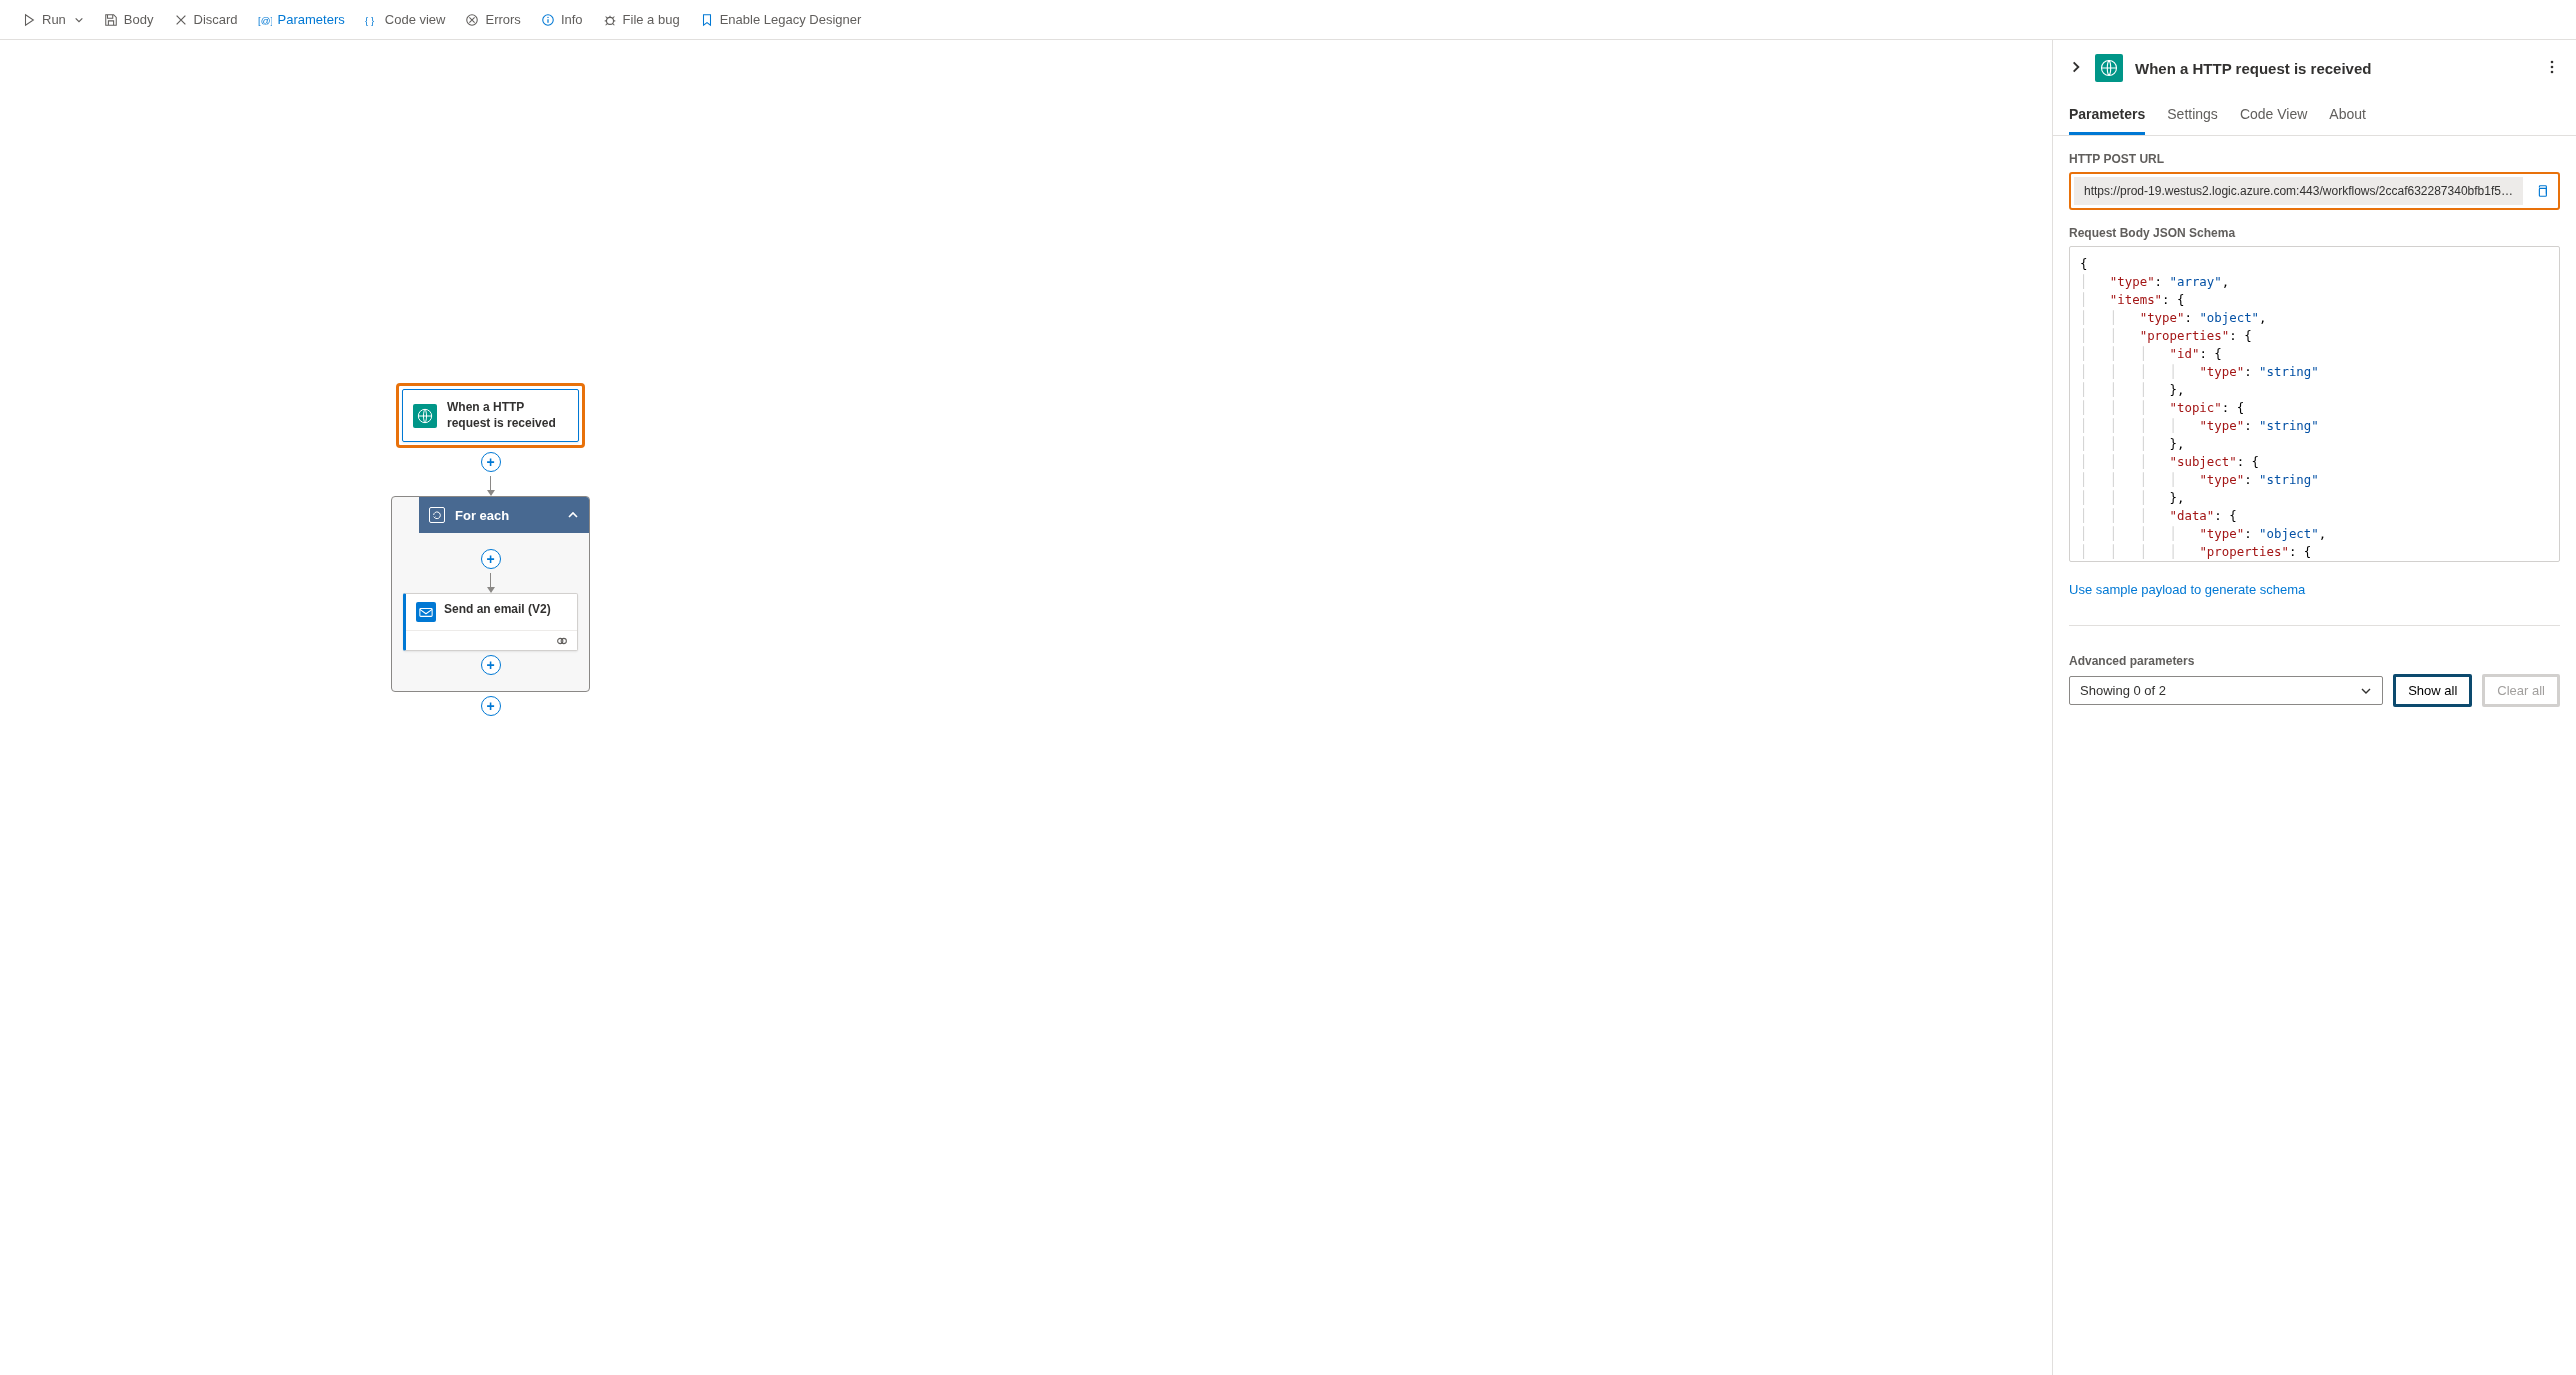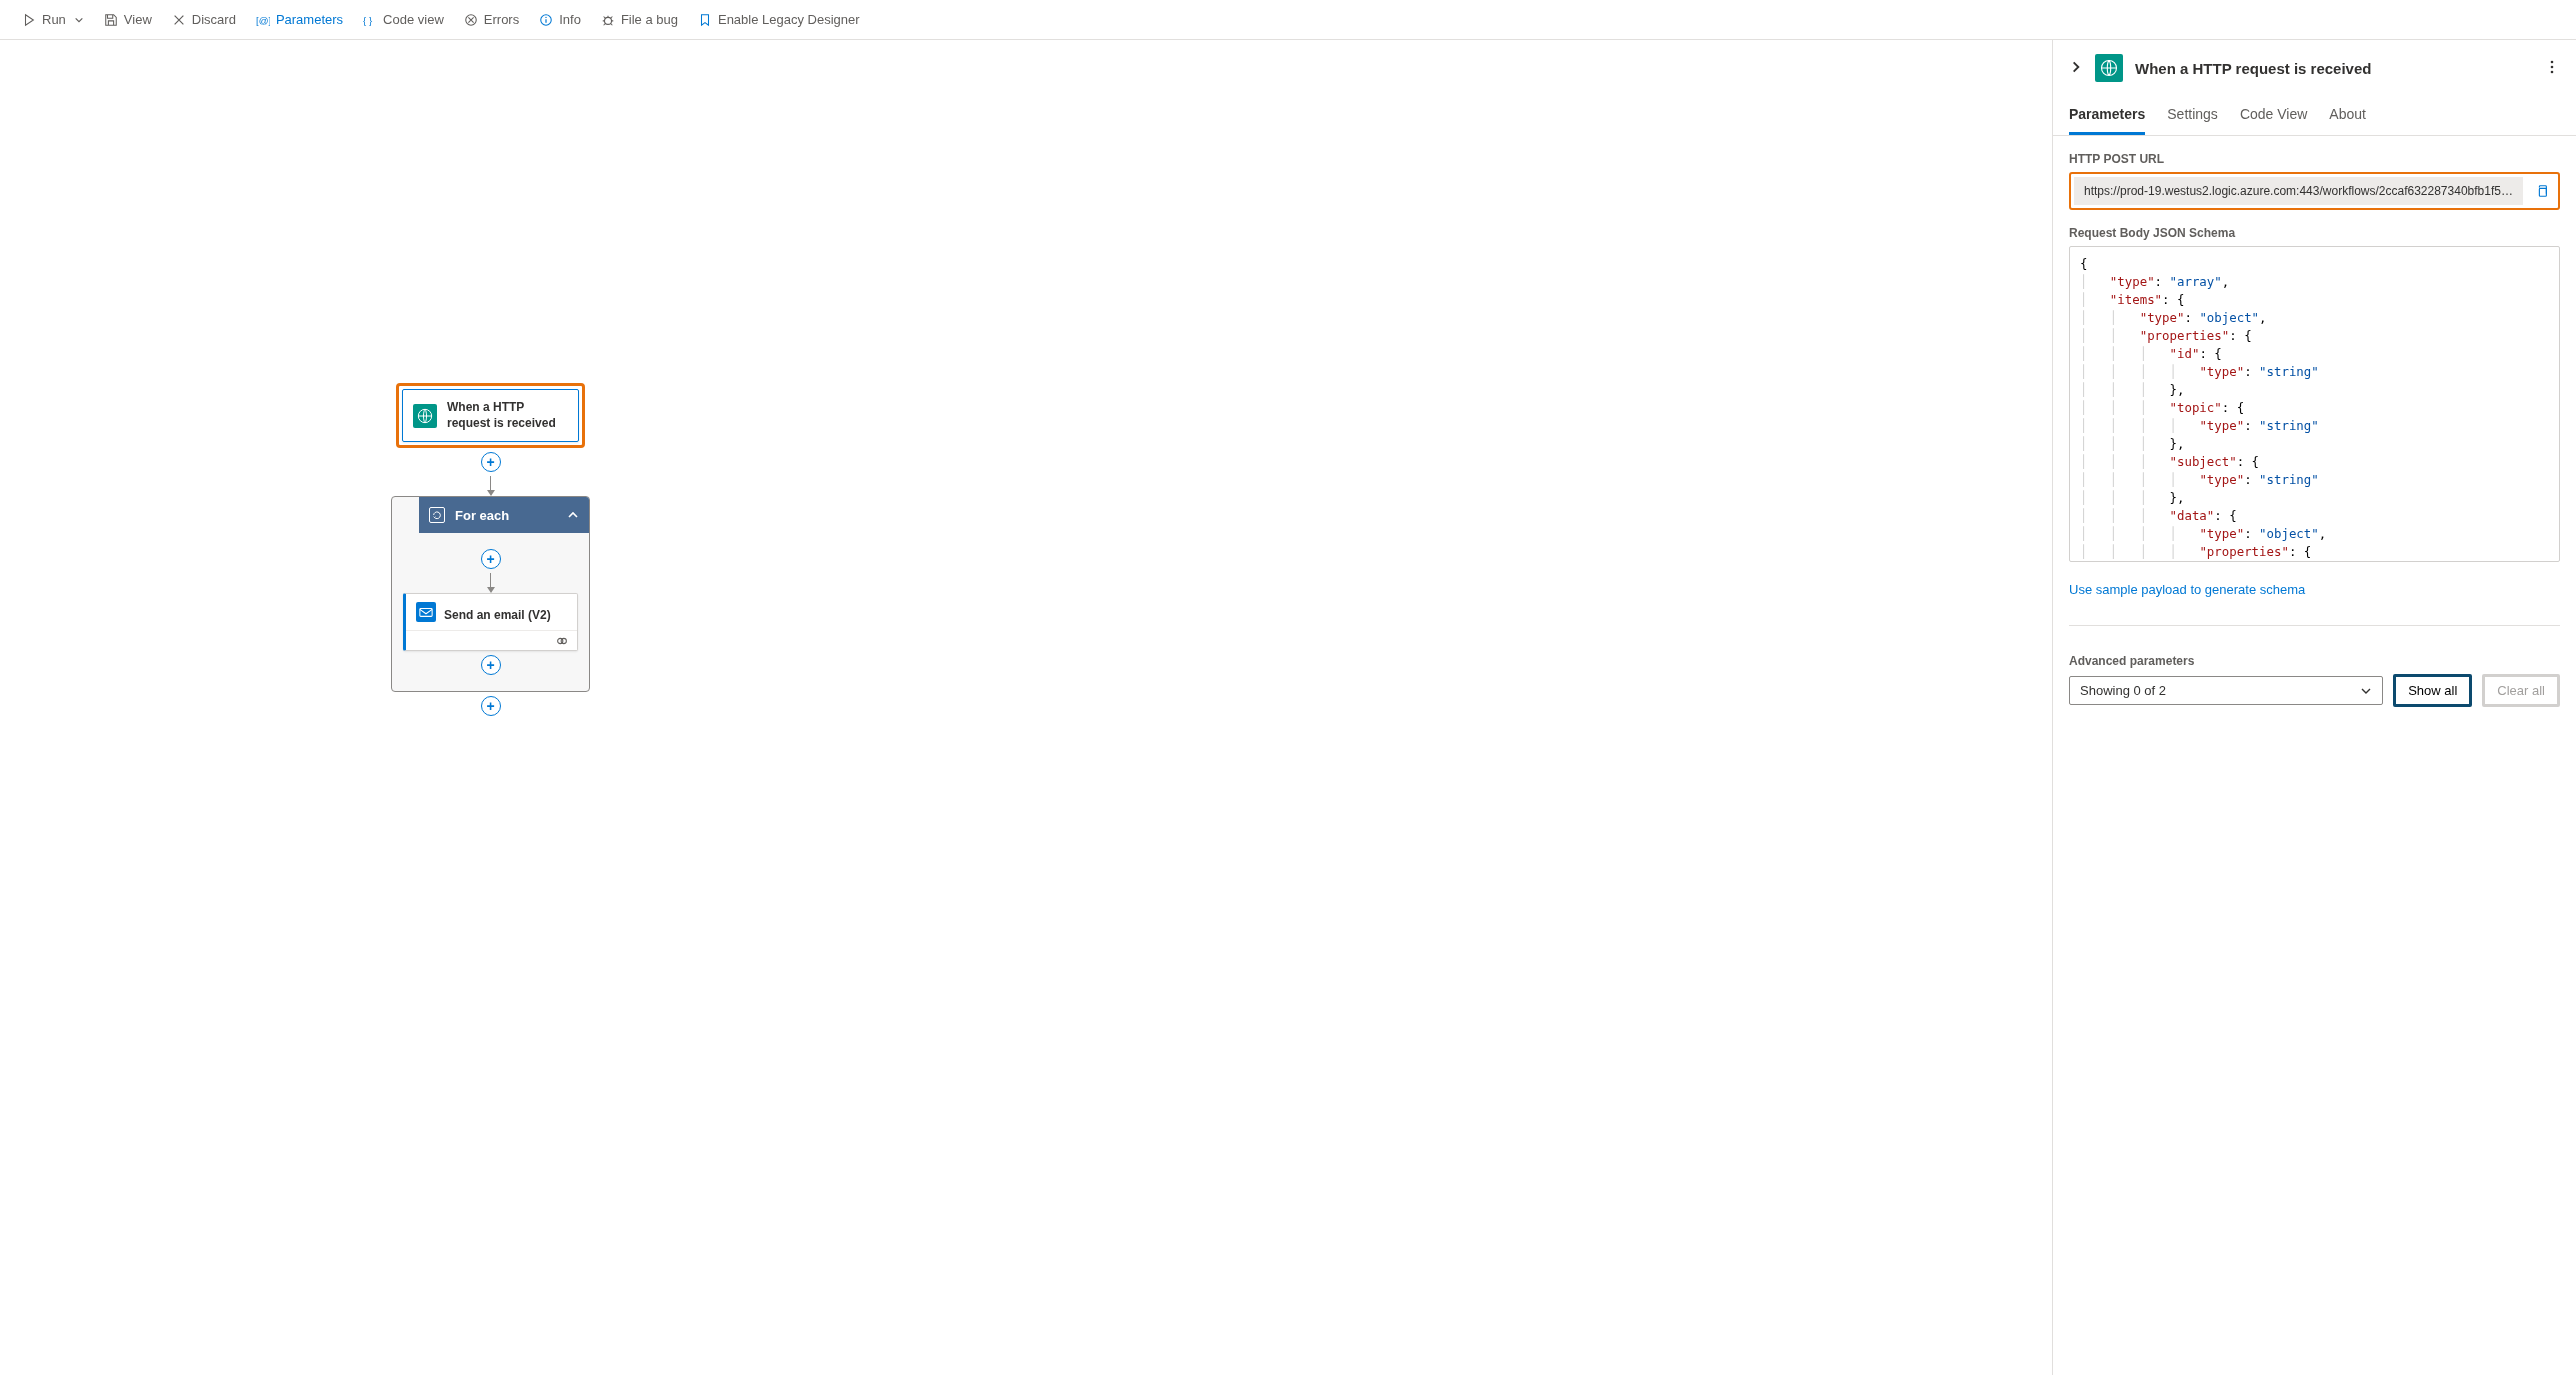--- a/index.html
+++ b/index.html
@@ -34,21 +34,21 @@
 
 
 .foreach { width: 199px; border: 1px solid #8a8886; border-radius: 4px; background: #f7f7f7; overflow: hidden; }
 .foreach-header { background: #486991; color: #fff; height: 36px; display: flex; align-items: center; padding: 0 10px; gap: 10px; position: relative; margin-left: 27px; }
 .foreach-header .icon { width: 16px; height: 16px; border: 1px solid #fff; border-radius: 2px; display: flex; align-items: center; justify-content: center; }
 .foreach-header .chev-up { position: absolute; right: 10px; top: 50%; transform: translateY(-50%); width: 12px; height: 12px; }
 .foreach-body { padding: 12px 8px; display: flex; flex-direction: column; align-items: center; }
 
 
 .action-card { width: 175px; border: 1px solid #d2d0ce; border-left: 3px solid #0078d4; border-radius: 2px; background: #fff; box-shadow: 0 1px 2px rgba(0,0,0,0.08); }
-.action-main { display: flex; align-items: flex-end; gap: 8px; padding: 8px 10px; }
+.action-main { display: flex; align-items: flex-start; gap: 8px; padding: 8px 10px; }
 .action-icon { width: 20px; height: 20px; background: #0078d4; border-radius: 2px; display: flex; align-items: center; justify-content: center; flex-shrink: 0; }
 .action-icon svg { width: 14px; height: 14px; fill: #fff; }
 .action-label { font-size: 12px; font-weight: 600; }
 .action-footer { border-top: 1px solid #edebe9; height: 20px; display: flex; align-items: center; justify-content: flex-end; padding: 0 8px; }
 .action-footer svg { width: 14px; height: 14px; stroke: #605e5c; fill: none; }
 
 
 .panel { width: 524px; border-left: 1px solid #e1dfdd; display: flex; flex-direction: column; background: #fff; overflow-y: auto; }
 .panel-header { display: flex; align-items: center; gap: 12px; padding: 14px 16px; }
 .panel-header .back svg { width: 14px; height: 14px; }
@@ -98,21 +98,21 @@
         </svg>
       <span>Run</span>
       <svg class="chev" viewBox="0 0 12 12">
           <path d="M2 4 L6 8 L10 4" fill="none" stroke="#605e5c" stroke-width="1.4"></path>
         </svg>
     </button>
     <button class="tbtn">
       <svg viewBox="0 0 16 16">
           <path d="M2 2 h9 l3 3 v9 h-12 z M4 2 v4 h6 v-4 M5 9 h6 v5 h-6 z" fill="none" stroke="#605e5c" stroke-width="1.2"></path>
         </svg>
-      <span>View</span>
+      <span>Body</span>
     </button>
     <button class="tbtn">
       <svg viewBox="0 0 16 16">
           <path d="M3 3 L13 13 M13 3 L3 13" stroke="#605e5c" stroke-width="1.4"></path>
         </svg>
       <span>Discard</span>
     </button>
     <button class="tbtn active">
       <svg viewBox="0 0 16 16">
           <text x="0" y="12" font-size="11" fill="#0078d4">[@]</text>

